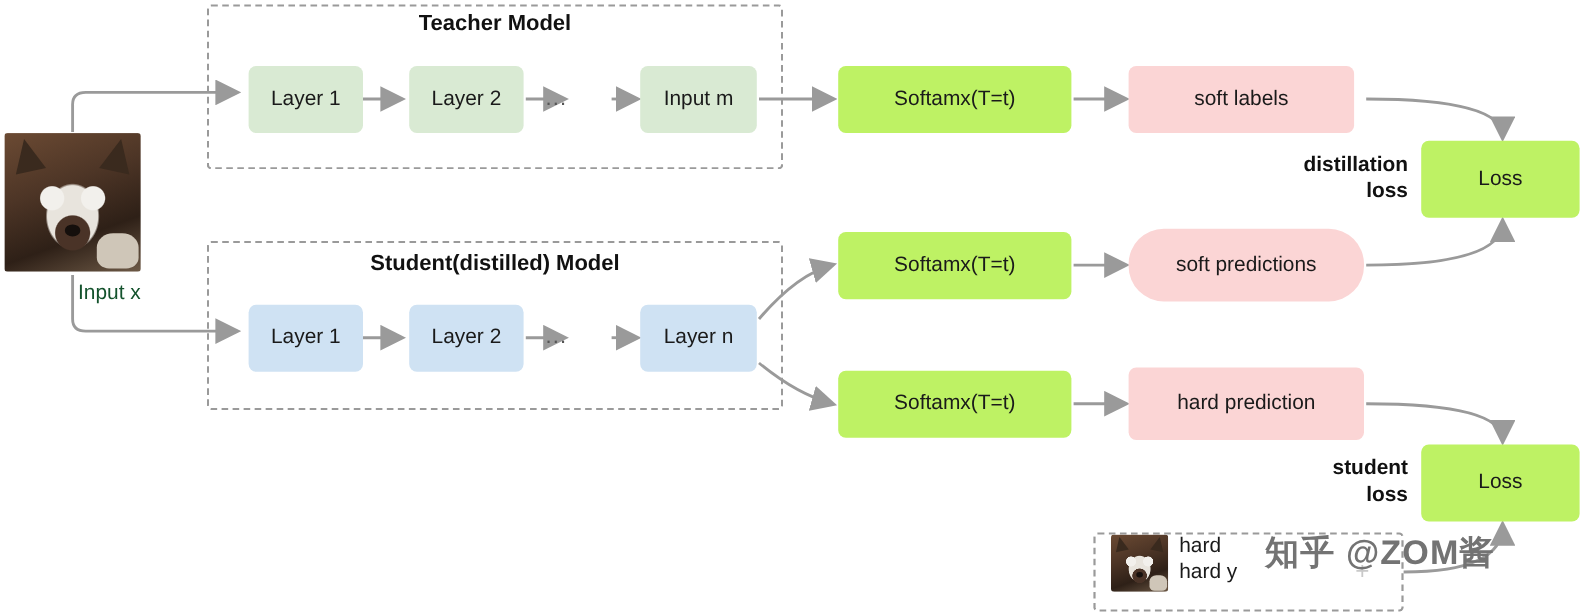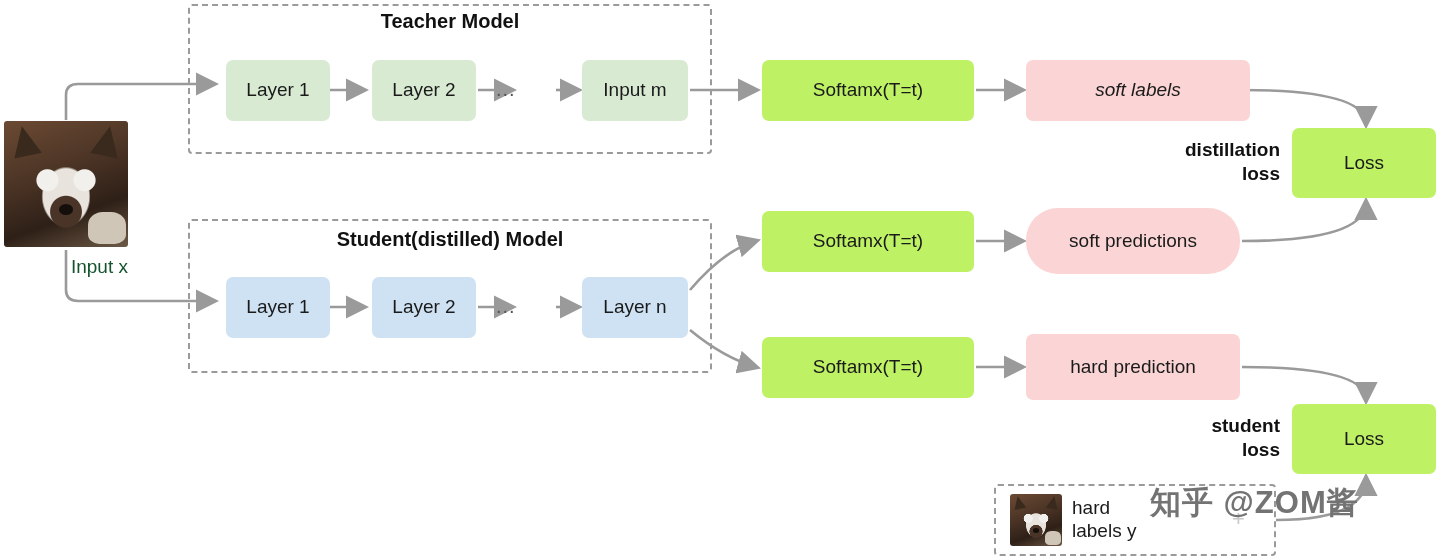--- a/index.html
+++ b/index.html
@@ -44,21 +44,21 @@
       linear-gradient(160deg,#6b4a33 0%, #4d3526 38%, #2e2017 70%, #6d5946 100%);
   }
   .dogimg .ear{position:absolute;width:0;height:0;}
   .dogimg .earL{left:6%;top:4%;border-left:14px solid transparent;border-right:14px solid transparent;border-bottom:30px solid #3a2a1e;transform:rotate(-12deg);}
   .dogimg .earR{right:6%;top:4%;border-left:14px solid transparent;border-right:14px solid transparent;border-bottom:30px solid #3a2a1e;transform:rotate(12deg);}
   .dogimg .nose{position:absolute;left:44%;top:66%;width:12%;height:9%;background:#150f0c;border-radius:50%;}
   .dogimg .paw{position:absolute;right:2%;bottom:2%;width:30%;height:26%;background:#cfc6b8;border-radius:40% 40% 30% 30%;}
 
   .dashbox{
     position:absolute;border:2px dashed #9a9a9a;border-radius:4px;box-sizing:border-box;
-    display:flex;align-items:center;gap:10px;padding-left:14px;
+    display:flex;align-items:flex-start;gap:10px;padding-left:14px;
   }
   .dashbox .txt{font-size:19px;color:#1a1a1a;line-height:1.2;}
 
   .watermark{
     position:absolute;font-size:31px;color:#737373;font-weight:bold;letter-spacing:1px;
     white-space:nowrap;
   }
   .wm-plus{position:absolute;color:#c9c9c9;font-size:22px;}
 </style>
 </head>
@@ -129,21 +129,21 @@
 
   <div class="box blue" style="left:226px;top:277px;width:104px;height:61px;">Layer 1</div>
   <div class="box blue" style="left:372px;top:277px;width:104px;height:61px;">Layer 2</div>
   <div class="dots" style="left:496px;top:295px;">...</div>
   <div class="box blue" style="left:582px;top:277px;width:106px;height:61px;">Layer n</div>
 
   <div class="box grey" style="left:762px;top:60px;width:212px;height:61px;">Softamx(T=t)</div>
   <div class="box grey" style="left:762px;top:211px;width:212px;height:61px;">Softamx(T=t)</div>
   <div class="box grey" style="left:762px;top:337px;width:212px;height:61px;">Softamx(T=t)</div>
 
-  <div class="box pink" style="left:1026px;top:60px;width:224px;height:61px;font-style:italic;">soft labels</div>
+  <div class="box pink" style="left:1026px;top:60px;width:205px;height:61px;">soft labels</div>
   <div class="box pink" style="left:1026px;top:208px;width:214px;height:66px;border-radius:32px;">soft predictions</div>
   <div class="box pink" style="left:1026px;top:334px;width:214px;height:66px;">hard prediction</div>
 
   <div class="box grey" style="left:1292px;top:128px;width:144px;height:70px;">Loss</div>
   <div class="lossLabel" style="left:1098px;top:138px;width:182px;">
     <div>distillation</div>
     <div>loss</div>
   </div>
 
   <div class="box grey" style="left:1292px;top:404px;width:144px;height:70px;">Loss</div>
@@ -154,20 +154,20 @@
 
   <div class="dashbox" style="left:994px;top:484px;width:282px;height:72px;">
     <div class="dogimg" style="position:relative;left:0;top:0;width:52px;height:52px;flex:0 0 auto;">
       <div class="ear earL" style="border-left-width:6px;border-right-width:6px;border-bottom-width:13px;"></div>
       <div class="ear earR" style="border-left-width:6px;border-right-width:6px;border-bottom-width:13px;"></div>
       <div class="nose"></div>
       <div class="paw"></div>
     </div>
     <div class="txt">
       <div>hard</div>
-      <div>labels y</div>
+      <div>hard y</div>
     </div>
   </div>
 
   <div class="wm-plus" style="left:1232px;top:506px;">+</div>
   <div class="watermark" style="left:1150px;top:482px;">知乎 @ZOM酱</div>
 
 </div>
 
 </body></html>

